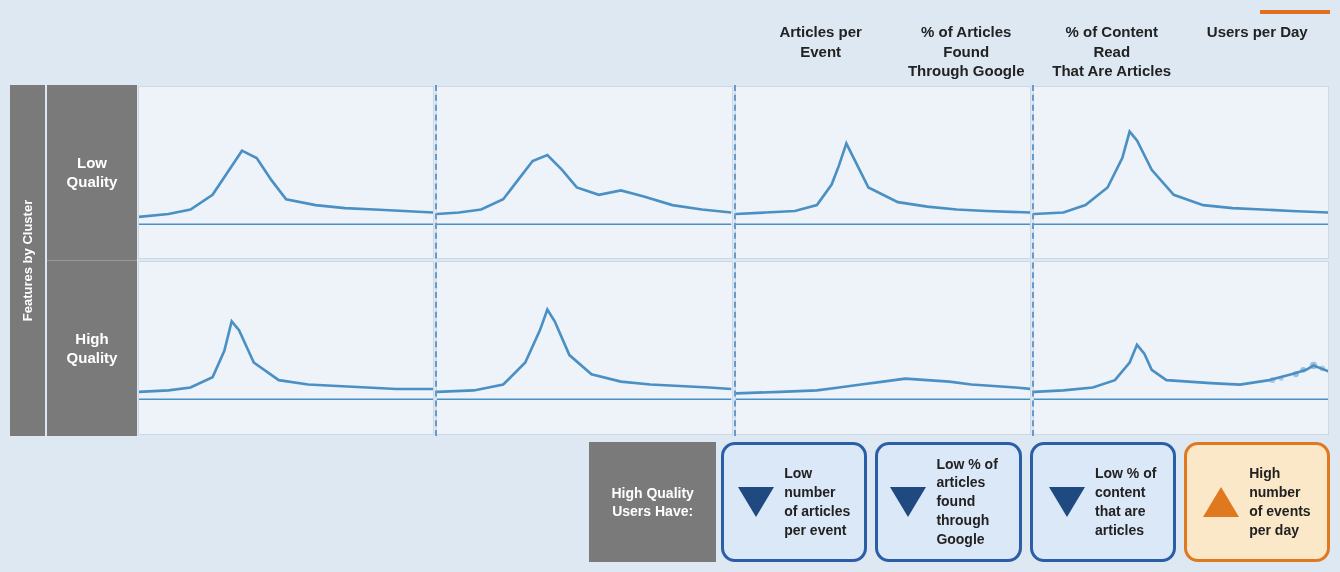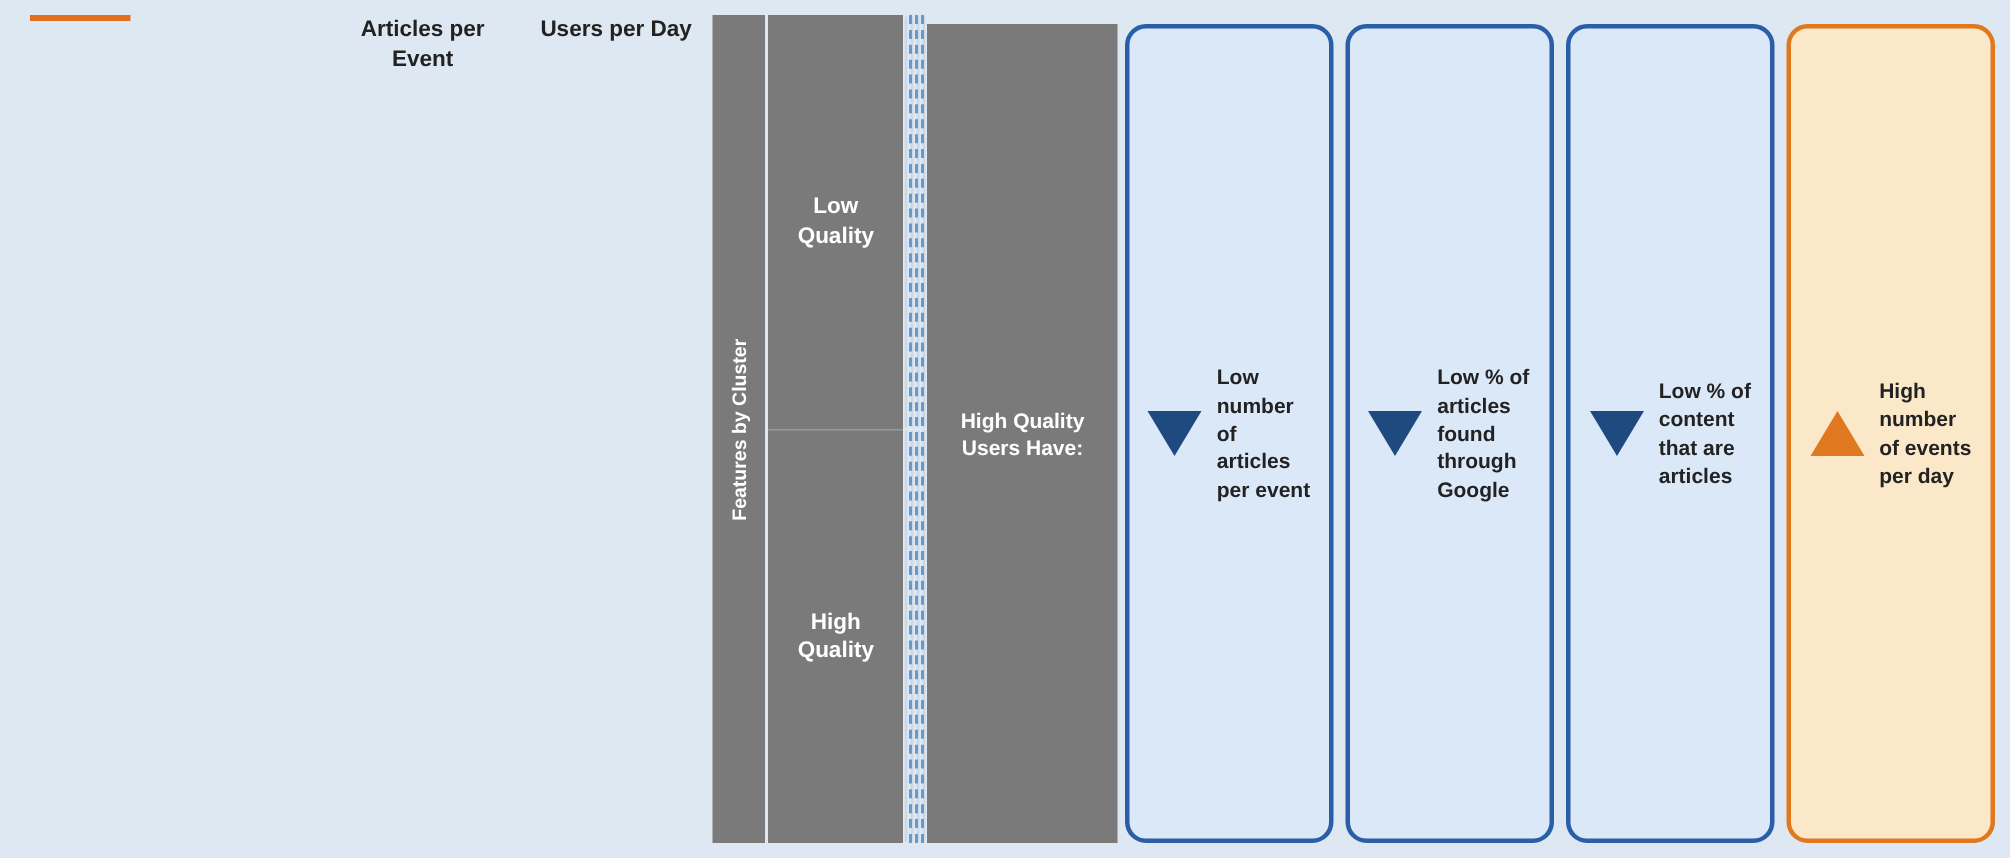--- a/index.html
+++ b/index.html
@@ -10,22 +10,23 @@
       font-family: Arial, sans-serif;
       overflow: hidden;
       position: relative;
     }
 
     .container {
       width: 1340px;
       height: 572px;
       background: #dde8f2;
       display: flex;
-      flex-direction: row;
+      flex-direction: column;
       padding: 10px 10px 10px 10px;
+      align-items: flex-end;
     }
 
     
     .orange-line {
       width: 70px;
       height: 4px;
       background: #e07020;
       margin-bottom: 8px;
       margin-left: 10px;
     }
@@ -164,20 +165,22 @@
   </style>
 </head>
 <body>
 
 <div class="container">
 
   <div class="orange-line"></div>
 
   <div class="headers-row">
     <div class="col-header">Articles per Event</div>
+    <div class="col-header">% of Articles Found<br>Through Google</div>
+    <div class="col-header">% of Content Read<br>That Are Articles</div>
     <div class="col-header">Users per Day</div>
   </div>
 
   <div class="main-grid">
 
     <div class="rotated-label-wrapper">
       <span class="rotated-label">Features by Cluster</span>
     </div>
 
     <div class="row-labels">

